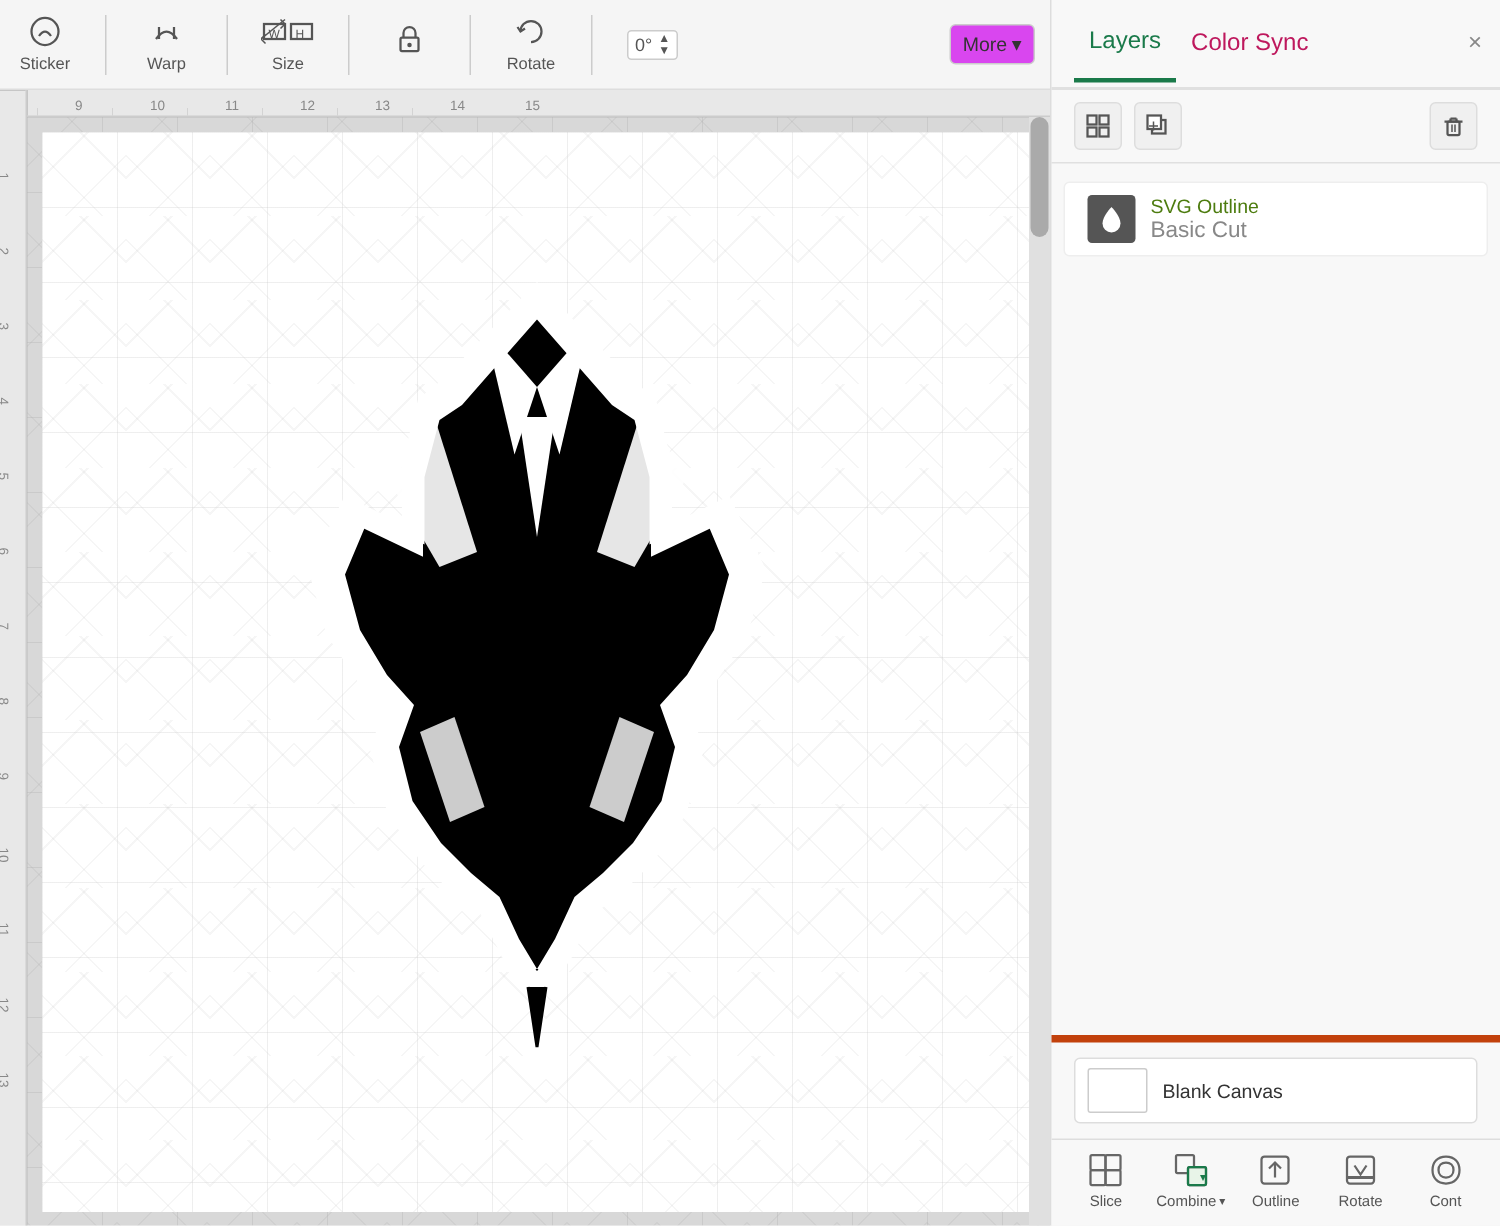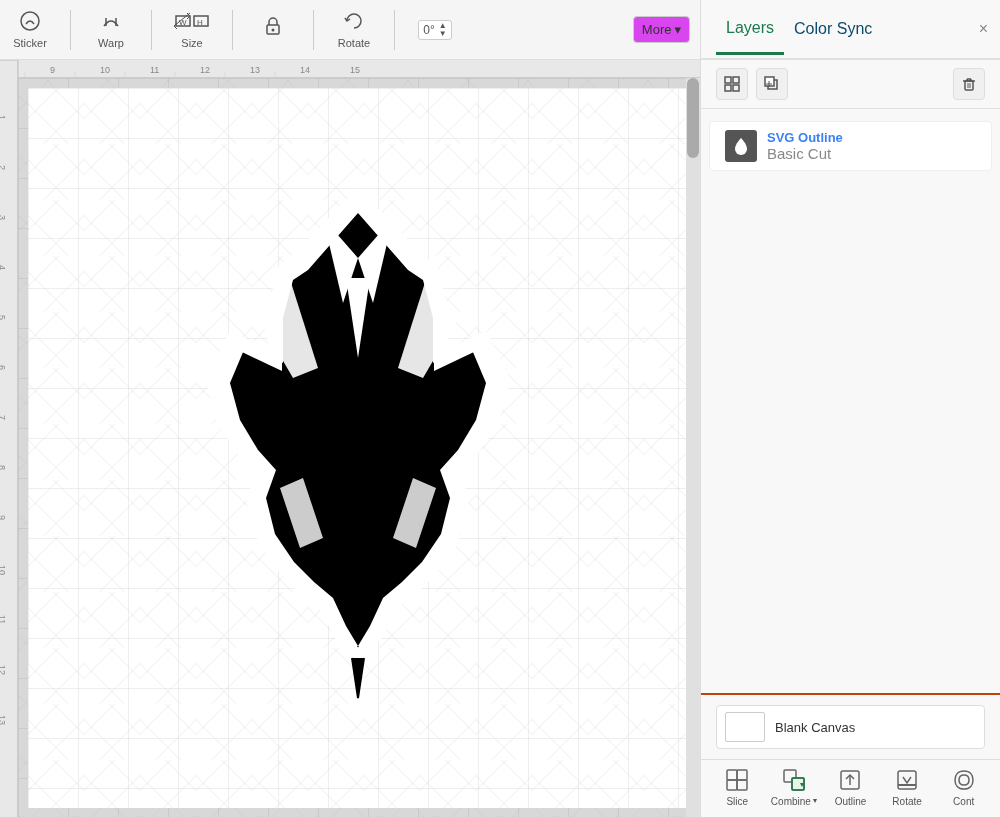--- a/index.html
+++ b/index.html
@@ -168,21 +168,21 @@
       border-bottom: 2px solid #e0e0e0;
       padding: 0 15px;
       height: 60px;
       position: relative;
     }
     .panel-tab {
       font-size: 16px;
       font-weight: 500;
       padding: 15px 10px;
       cursor: pointer;
-      color: #0c4a6e;
+      color: #be185d;
       text-decoration: none;
     }
     .panel-tab.active {
       color: #1a7a4a;
       border-bottom: 3px solid #1a7a4a;
     }
     #tab-close {
       position: absolute;
       right: 12px;
       top: 50%;
@@ -236,32 +236,32 @@
     }
     .layer-thumb svg {
       width: 20px; height: 20px;
       fill: white;
     }
     .layer-info {
       flex: 1;
     }
     .layer-name {
       font-size: 13px;
-      font-weight: 700;
-      color: #3b82f6;
+      font-weight: 400;
+      color: #4d7c0f;
     }
     .layer-type {
       font-size: 15px;
       color: #888;
     }
 
     
     #blank-canvas-section {
       padding: 10px 15px;
-      border-top: 2px solid #c2410c;
+      border-top: 5px solid #c2410c;
     }
     .blank-canvas-item {
       display: flex;
       align-items: center;
       gap: 10px;
       padding: 6px 8px;
       border: 1px solid #ddd;
       border-radius: 4px;
       background: white;
     }

